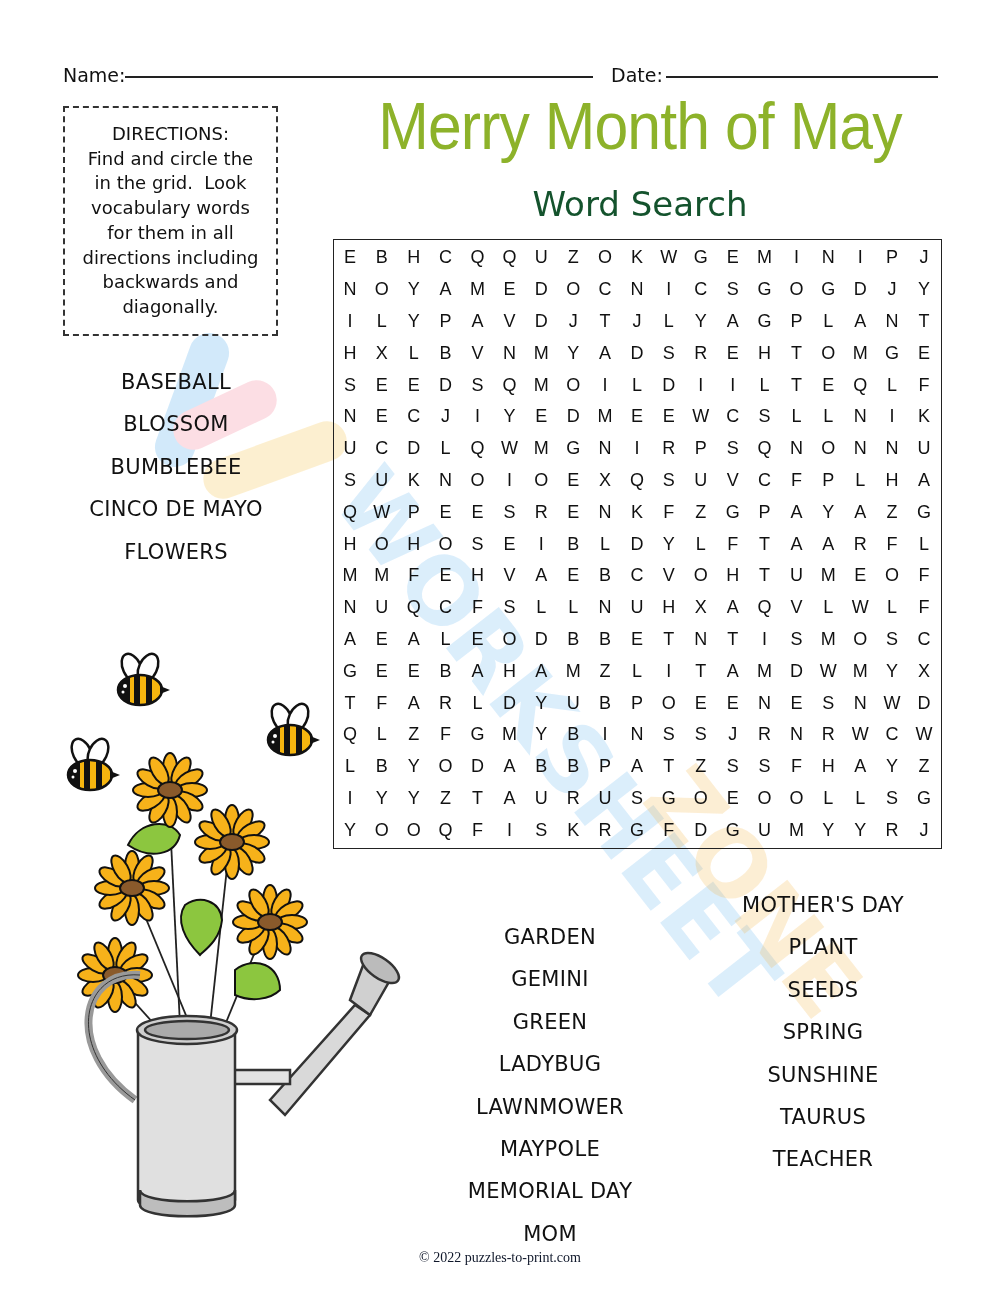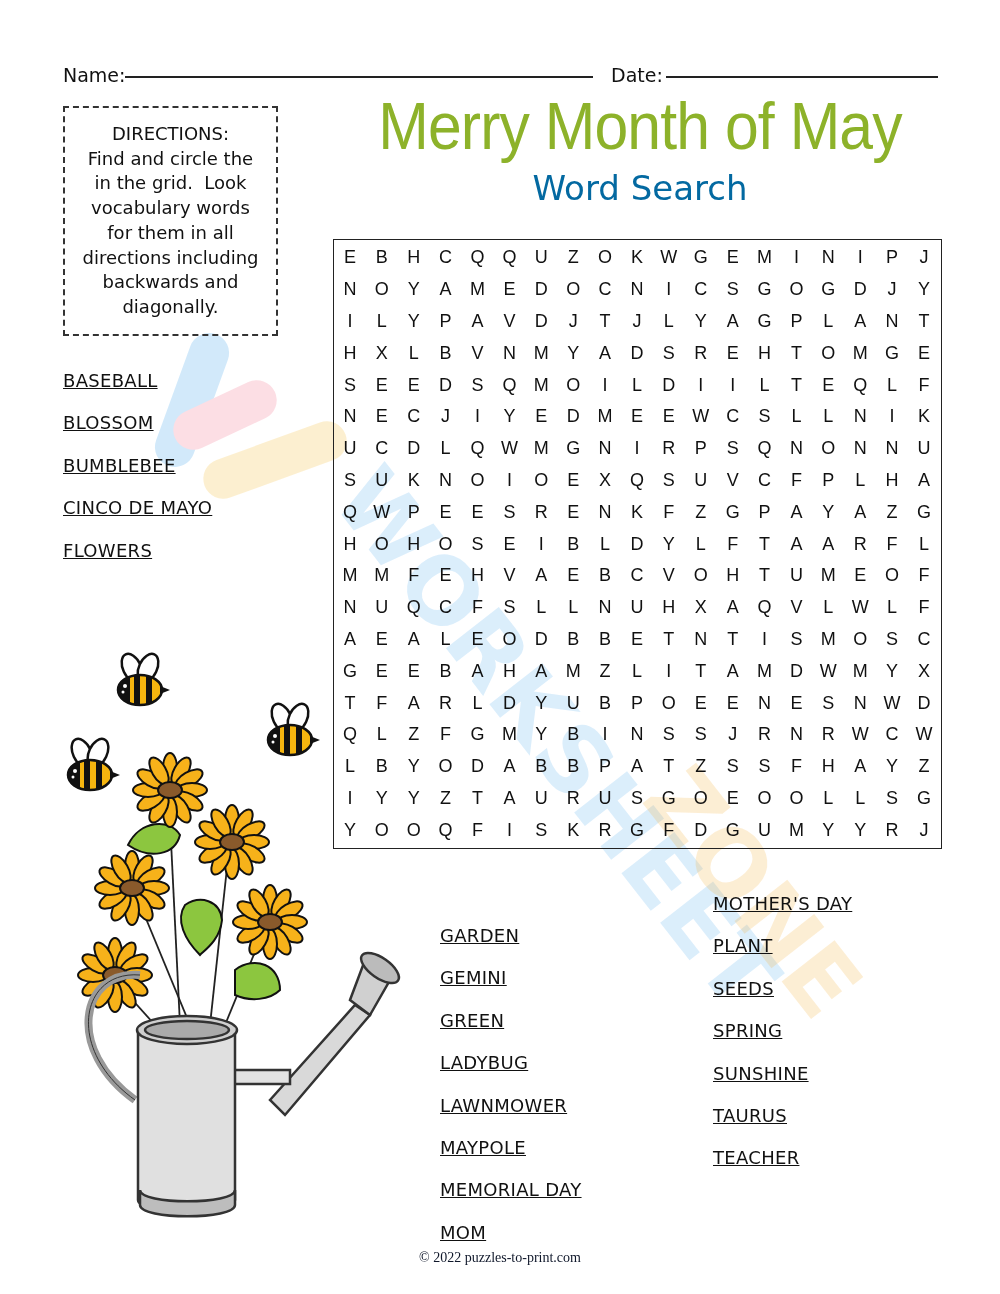--- a/index.html
+++ b/index.html
@@ -16,34 +16,34 @@
   .header-line { border-bottom: 2px solid #222; height: 0; top: 76px; }
 
   
   .title {
     left: 330px; width: 620px; top: 88px; text-align: center;
     font-family: "Liberation Sans", sans-serif;
     font-size: 66px; letter-spacing: -1px; font-weight: 400;
     transform: scaleX(0.92); transform-origin: center;
   }
   .subtitle {
-    left: 330px; width: 620px; top: 168px; text-align: center;
-    font-size: 34px; color: #0369a1;
+    left: 330px; width: 620px; top: 184px; text-align: center;
+    font-size: 34px; color: #14532d;
   }
 
   
   .directions {
     left: 63px; top: 106px; width: 215px; height: 230px;
     border: 2px dashed #333; box-sizing: border-box;
     text-align: center; font-size: 18px; line-height: 24.7px;
     padding-top: 14px;
   }
 
   
-  .word { font-size: 18px; letter-spacing: 0.3px; text-decoration: underline; }
+  .word { font-size: 21px; text-align: center; letter-spacing: 0.3px; }
 
   
   .grid-box {
     left: 333px; top: 239px; width: 609px; height: 610px;
     border: 1.5px solid #222; box-sizing: border-box; background: transparent;
   }
   .grid {
     position: absolute; left: 0; top: 2px;
     display: grid; grid-template-columns: repeat(19, 31.9px);
     grid-auto-rows: 31.8px;

